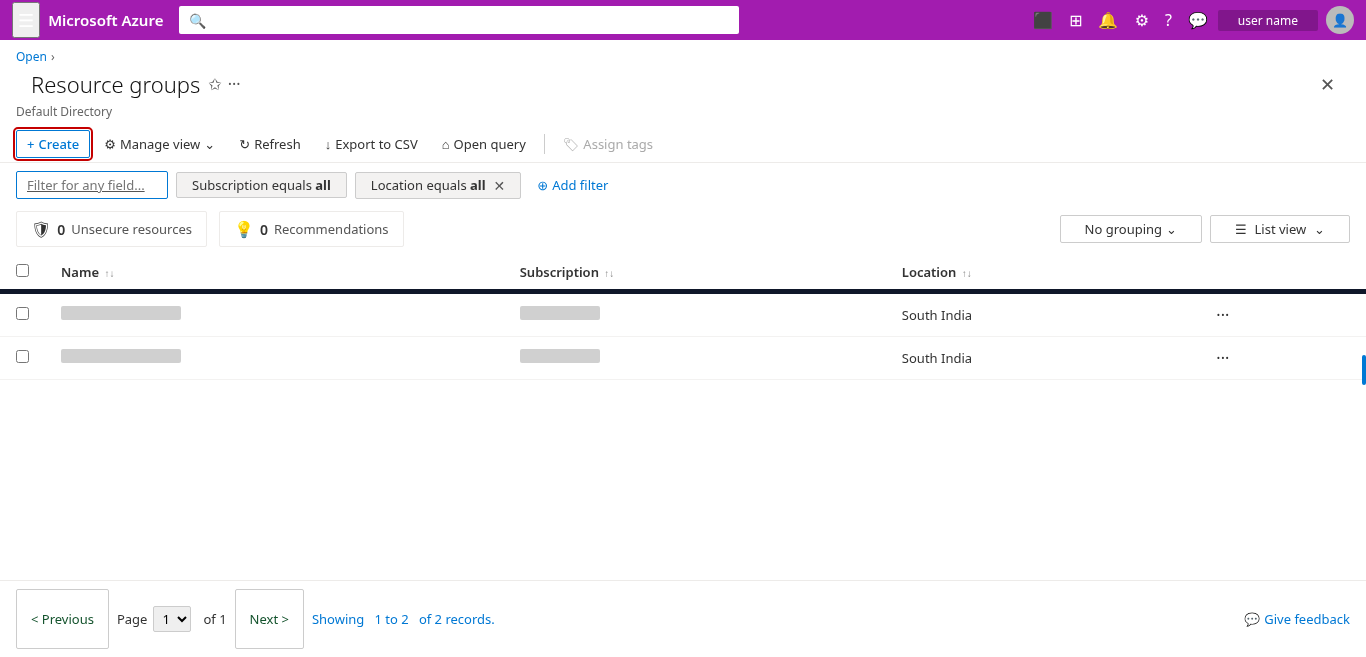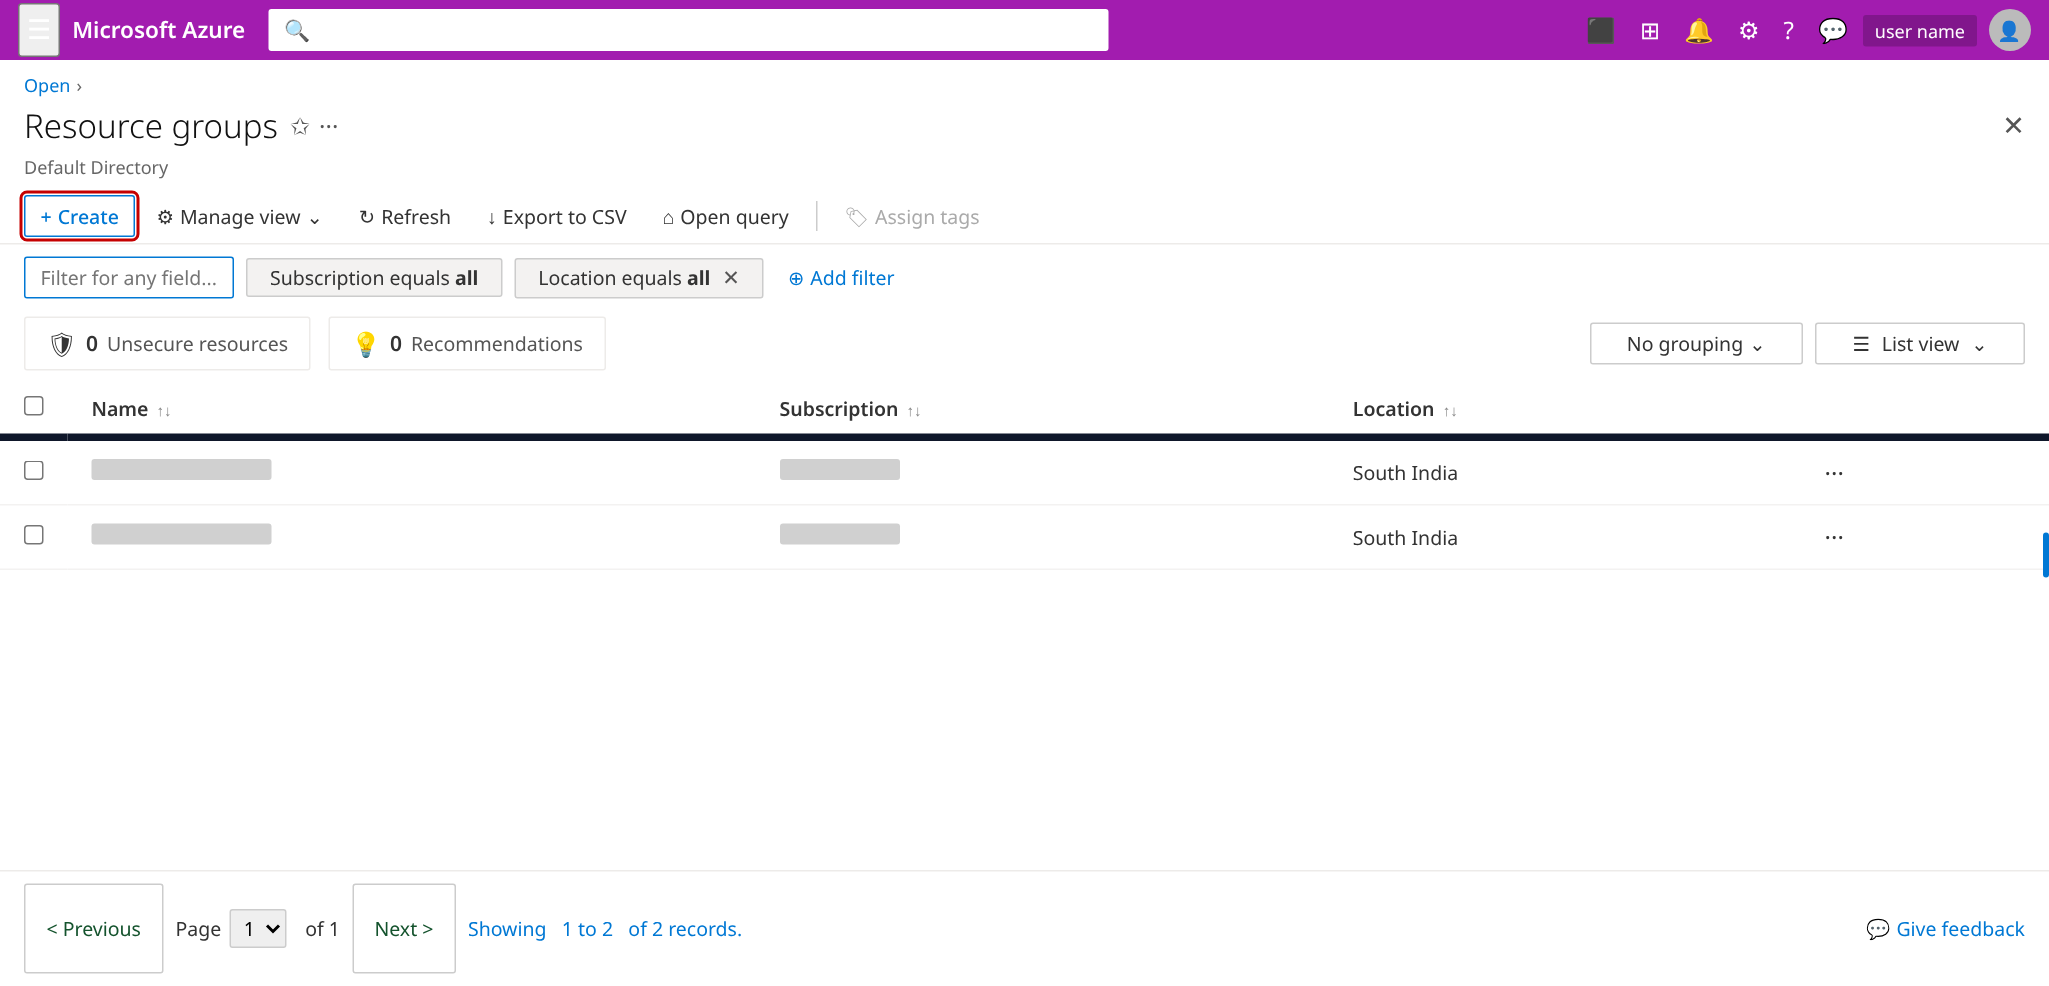--- a/index.html
+++ b/index.html
@@ -53,39 +53,39 @@
     .user-avatar {
       width: 28px; height: 28px; border-radius: 50%;
       background: #bbb;
       display: flex; align-items: center; justify-content: center;
       color: #fff; font-size: 13px; cursor: pointer;
       margin-left: 4px;
     }
     .user-name-area {
       color: #fff; font-size: 12px; white-space: nowrap;
       background: rgba(0,0,0,0.2);
-      padding: 2px 8px;
+      padding: 2px 20px;
       border-radius: 2px;
     }
 
     
     .breadcrumb {
       padding: 8px 16px 0;
       font-size: 12px;
       color: #0078d4;
       display: flex;
       align-items: center;
       gap: 4px;
     }
     .breadcrumb a { color: #0078d4; text-decoration: none; }
     .breadcrumb .sep { color: #666; }
 
     
     .page-header {
-      padding: 4px 16px 4px;
+      padding: 4px 31px 4px;
       display: flex;
       align-items: center;
       gap: 8px;
     }
     .page-title { font-size: 22px; font-weight: 300; color: #111; }
     .page-header-icons { display: flex; gap: 6px; align-items: center; color: #555; cursor: pointer; font-size: 16px; }
     .close-btn { margin-left: auto; color: #555; cursor: pointer; font-size: 18px; background: none; border: none; }
     .subtitle { padding: 0 16px 6px; font-size: 12px; color: #666; }
 
     
@@ -142,22 +142,23 @@
       align-items: center;
       padding: 8px 16px;
       gap: 8px;
     }
     .filter-input {
       border: 1px solid #0078d4;
       border-radius: 2px;
       padding: 4px 10px;
       font-size: 13px;
       color: #555;
-      width: 140px;
+      width: 152px;
       outline: none;
+      text-decoration: underline;
     }
     .filter-tag {
       display: flex;
       align-items: center;
       gap: 4px;
       background: #f3f2f1;
       border: 1px solid #ccc;
       border-radius: 2px;
       padding: 3px 15px;
       font-size: 13px;

